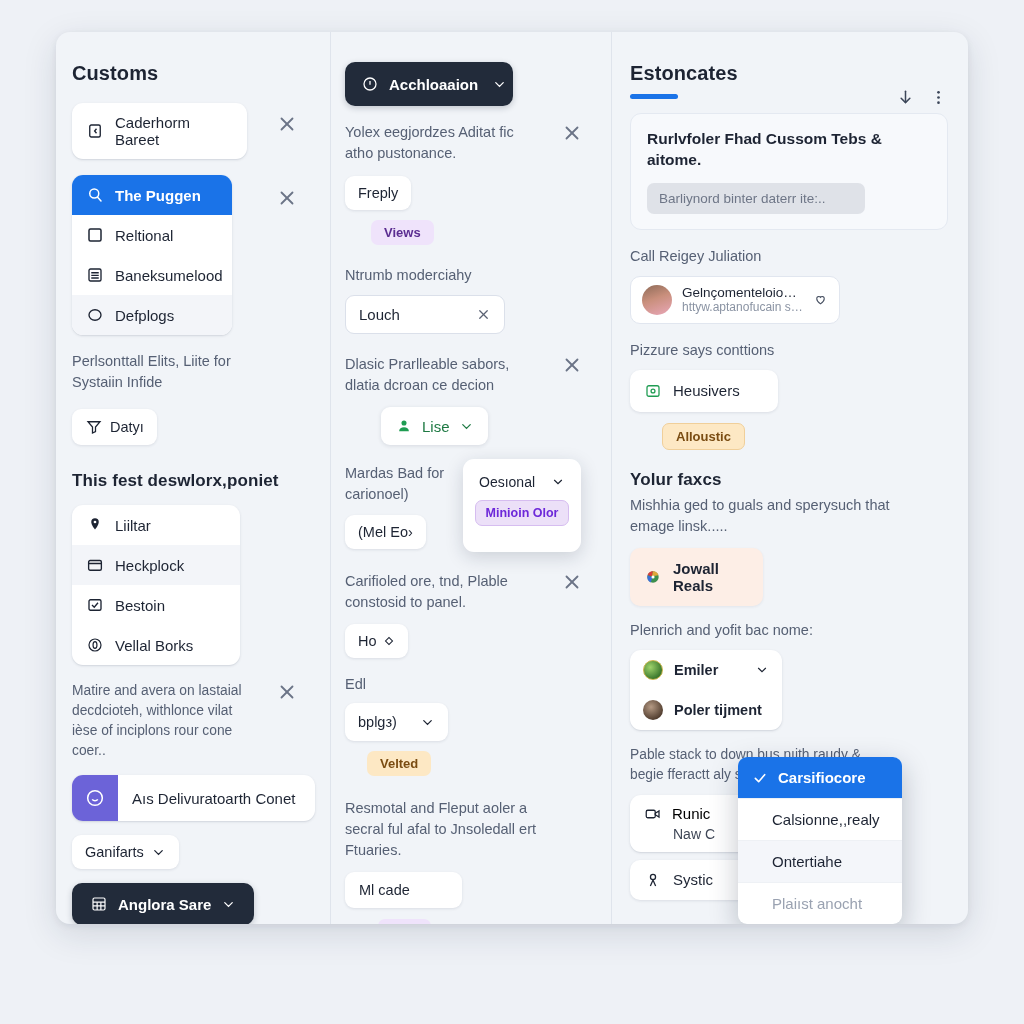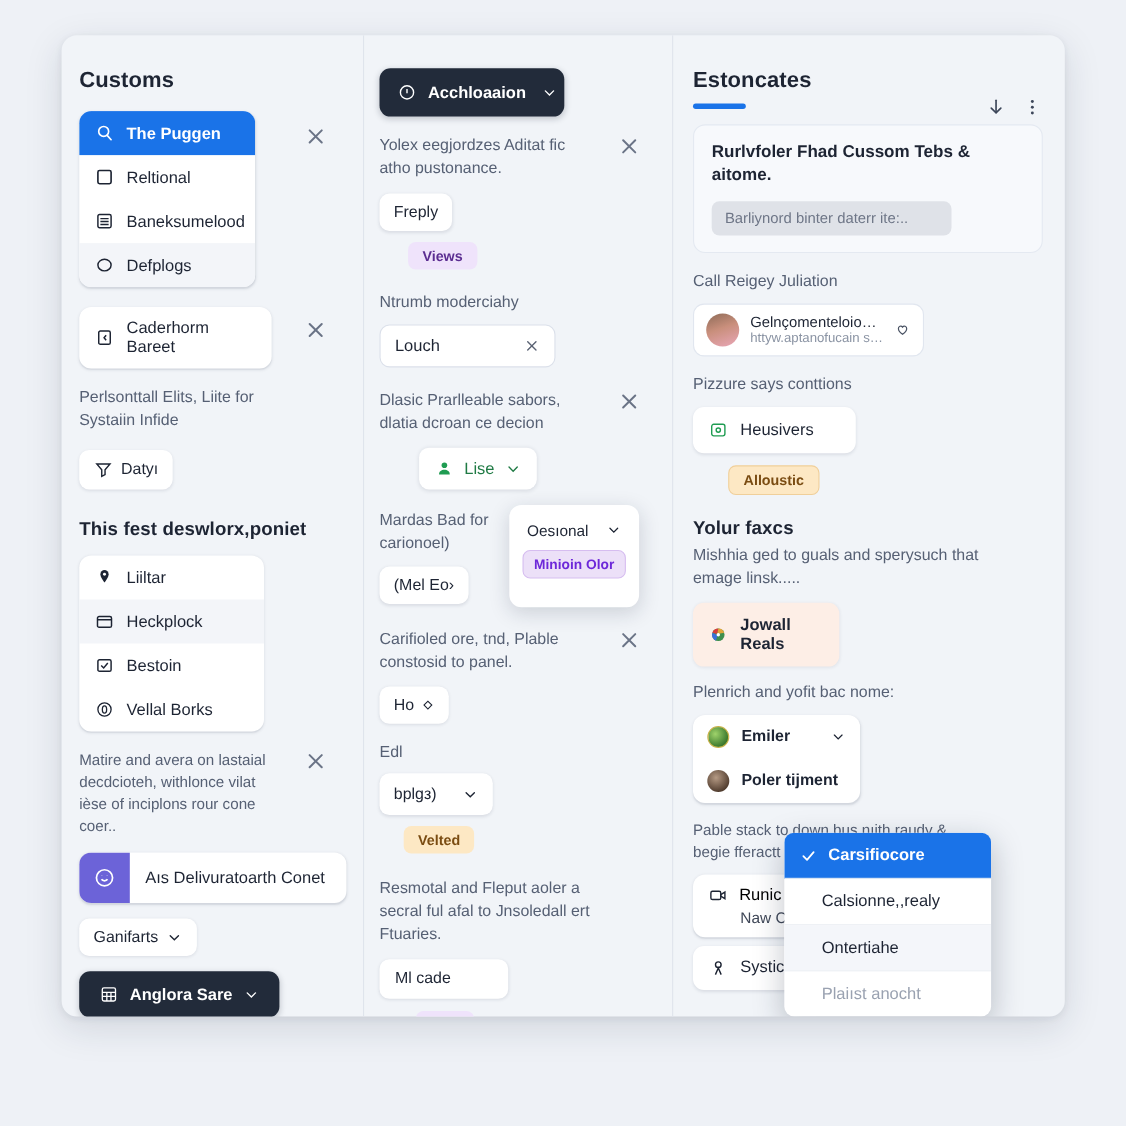--- a/index.html
+++ b/index.html
@@ -124,21 +124,21 @@
   .tile.peach { background:#fdeee6; box-shadow: 0 1px 3px rgba(22,34,58,.07); font-weight:600; }
 
   .link-pink {
     background: #fbdcec; color: #c2186b; text-decoration: underline;
     padding: 0 2px;
   }
 
   .dropdown {
     position: absolute; background: #fff; border-radius: 9px;
     box-shadow: 0 9px 28px rgba(20,30,55,.26);
-    overflow: hidden; width: 188px;
+    overflow: hidden; width: 164px; margin-left: 25px;
   }
   .dd-item {
     display: flex; align-items: center; gap: 10px;
     padding: 12px 14px; font-size: 15px; color: #1d2433;
     border-bottom: 1px solid #eef1f5;
   }
   .dd-item:last-child { border-bottom: none; }
   .dd-item.active { background: #1a73e8; color: #fff; font-weight: 600; }
   .dd-item.hover  { background: #f4f6fa; }
   .dd-item.dim    { color: #9aa2b1; }
@@ -149,20 +149,38 @@
 </head>
 <body>
 
 <div id="root">
 <div class="window">
 <div class="cols">
 
   <div class="col-left">
 
     <div class="h-title">Customs</div>
+
+    <div class="blk" style="margin-top:18px;">
+      <div class="card" style="width:175px;">
+        <div class="row">
+          <svg class="ic" viewBox="0 0 24 24" fill="none" stroke="#1d2433" stroke-width="1.8">
+                  <rect x="5" y="4" width="14" height="16" rx="2"></rect>
+                  <path d="M14 9l-2.5 3L14 15"></path>
+                </svg>
+          <span>Caderhorm Bareet</span>
+        </div>
+      </div>
+      <div class="closebtn" style="top:10px;">
+        <svg viewBox="0 0 24 24" fill="none" stroke="currentColor" stroke-width="2" stroke-linecap="round">
+                <line x1="6" y1="6" x2="18" y2="18"></line>
+                <line x1="18" y1="6" x2="6" y2="18"></line>
+              </svg>
+      </div>
+    </div>
 
     <div class="blk" style="margin-top:16px;">
       <div class="card" style="width:160px;">
         <div class="row sel">
           <svg class="ic" viewBox="0 0 24 24" fill="none" stroke="#fff" stroke-width="2" stroke-linecap="round">
                   <circle cx="11" cy="10" r="6"></circle>
                   <line x1="15.5" y1="15" x2="20" y2="20"></line>
                 </svg>
           <span>The Puggen</span>
         </div>
@@ -182,38 +200,20 @@
           <span>Baneksumelood</span>
         </div>
         <div class="row alt">
           <svg class="ic" viewBox="0 0 24 24" fill="none" stroke="#1d2433" stroke-width="1.8">
                   <path d="M20 12a8 7 0 1 0-16 0 8 7 0 0 0 16 0z"></path>
                 </svg>
           <span>Defplogs</span>
         </div>
       </div>
       <div class="closebtn" style="top:12px;">
-        <svg viewBox="0 0 24 24" fill="none" stroke="currentColor" stroke-width="2" stroke-linecap="round">
-                <line x1="6" y1="6" x2="18" y2="18"></line>
-                <line x1="18" y1="6" x2="6" y2="18"></line>
-              </svg>
-      </div>
-    </div>
-
-    <div class="blk" style="margin-top:18px;">
-      <div class="card" style="width:175px;">
-        <div class="row">
-          <svg class="ic" viewBox="0 0 24 24" fill="none" stroke="#1d2433" stroke-width="1.8">
-                  <rect x="5" y="4" width="14" height="16" rx="2"></rect>
-                  <path d="M14 9l-2.5 3L14 15"></path>
-                </svg>
-          <span>Caderhorm Bareet</span>
-        </div>
-      </div>
-      <div class="closebtn" style="top:10px;">
         <svg viewBox="0 0 24 24" fill="none" stroke="currentColor" stroke-width="2" stroke-linecap="round">
                 <line x1="6" y1="6" x2="18" y2="18"></line>
                 <line x1="18" y1="6" x2="6" y2="18"></line>
               </svg>
       </div>
     </div>
 
     <div class="muted" style="margin-top:16px; width:178px;">Perlsonttall Elits, Liite for Systaiin Infide</div>
 
     <div style="margin-top:16px;">

